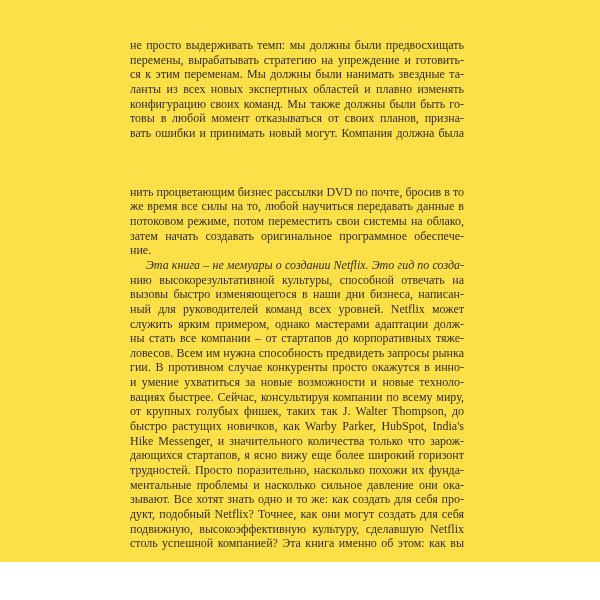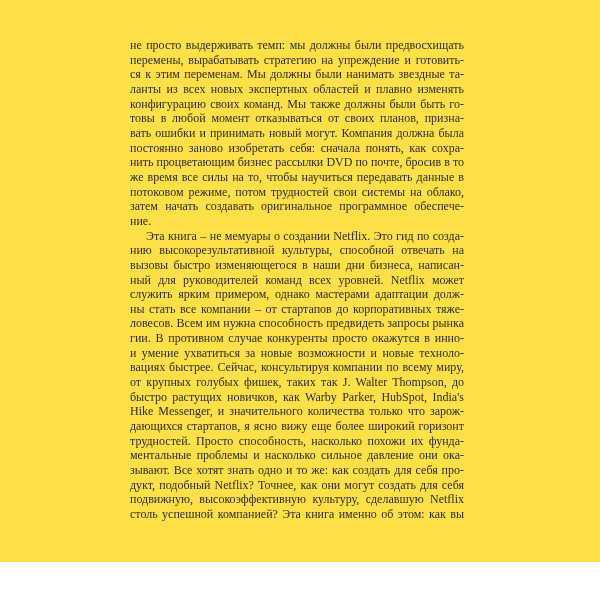--- a/index.html
+++ b/index.html
@@ -33,20 +33,21 @@
     text-align: justify;
     text-align-last: justify;
     white-space: normal;
     overflow: hidden;
   }
   .line.para-end {
     text-align-last: left;
   }
   .line.first-indent {
     text-indent: 16px;
+    font-style: italic;
   }
   .page-number {
     position: absolute;
     left: 130px;
     width: 334px;
     top: 560px;
     text-align: center;
     font-size: 11px;
     color: #4a4744;
   }
@@ -57,43 +58,42 @@
 <div class="book-page">
   <div class="text-block">
       <div class="paragraph">
         <div class="line">не просто выдерживать темп: мы должны были предвосхищать</div>
         <div class="line">перемены, вырабатывать стратегию на упреждение и готовить-</div>
         <div class="line">ся к этим переменам. Мы должны были нанимать звездные та-</div>
         <div class="line">ланты из всех новых экспертных областей и плавно изменять</div>
         <div class="line">конфигурацию своих команд. Мы также должны были быть го-</div>
         <div class="line">товы в любой момент отказываться от своих планов, призна-</div>
         <div class="line">вать ошибки и принимать новый могут. Компания должна была</div>
-        <div class="line">постоянно заново изобретать себя: сначала понять, как сохра-</div>
-        <div class="line" style="letter-spacing: -0.05px;">нить процветающим бизнес рассылки DVD по почте, бросив в то</div>
-        <div class="line">же время все силы на то, чтобы научиться передавать данные в</div>
-        <div class="line">потоковом режиме, потом трудностей свои системы на облако,</div>
+        <div class="line" style="letter-spacing: -0.05px; margin-top: 44px;">нить процветающим бизнес рассылки DVD по почте, бросив в то</div>
+        <div class="line">же время все силы на то, любой научиться передавать данные в</div>
+        <div class="line">потоковом режиме, потом переместить свои системы на облако,</div>
         <div class="line">затем начать создавать оригинальное программное обеспече-</div>
         <div class="line para-end">ние.</div>
       </div>
       <div class="paragraph">
         <div class="line first-indent">Эта книга – не мемуары о создании Netflix. Это гид по созда-</div>
         <div class="line">нию высокорезультативной культуры, способной отвечать на</div>
         <div class="line">вызовы быстро изменяющегося в наши дни бизнеса, написан-</div>
         <div class="line">ный для руководителей команд всех уровней. Netflix может</div>
         <div class="line">служить ярким примером, однако мастерами адаптации долж-</div>
         <div class="line">ны стать все компании – от стартапов до корпоративных тяже-</div>
         <div class="line">ловесов. Всем им нужна способность предвидеть запросы рынка</div>
         <div class="line">гии. В противном случае конкуренты просто окажутся в инно-</div>
         <div class="line">и умение ухватиться за новые возможности и новые техноло-</div>
         <div class="line">вациях быстрее. Сейчас, консультируя компании по всему миру,</div>
         <div class="line">от крупных голубых фишек, таких так J. Walter Thompson, до</div>
         <div class="line">быстро растущих новичков, как Warby Parker, HubSpot, India's</div>
         <div class="line">Hike Messenger, и значительного количества только что зарож-</div>
         <div class="line">дающихся стартапов, я ясно вижу еще более широкий горизонт</div>
-        <div class="line">трудностей. Просто способность, насколько похожи их фунда-</div>
+        <div class="line">трудностей. Просто поразительно, насколько похожи их фунда-</div>
         <div class="line">ментальные проблемы и насколько сильное давление они ока-</div>
         <div class="line">зывают. Все хотят знать одно и то же: как создать для себя про-</div>
         <div class="line">дукт, подобный Netflix? Точнее, как они могут создать для себя</div>
         <div class="line">подвижную, высокоэффективную культуру, сделавшую Netflix</div>
         <div class="line">столь успешной компанией? Эта книга именно об этом: как вы</div>
       </div>
     </div>
   <div class="page-number">4</div>
 </div>
 

